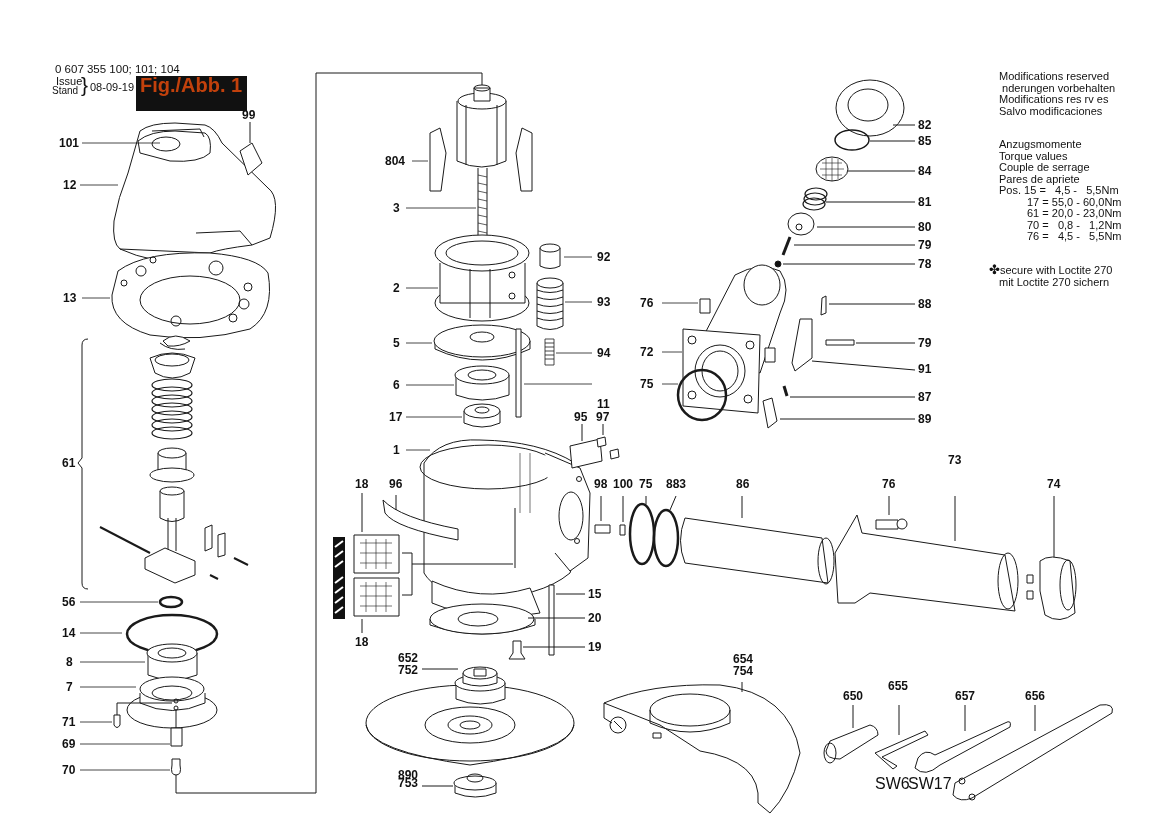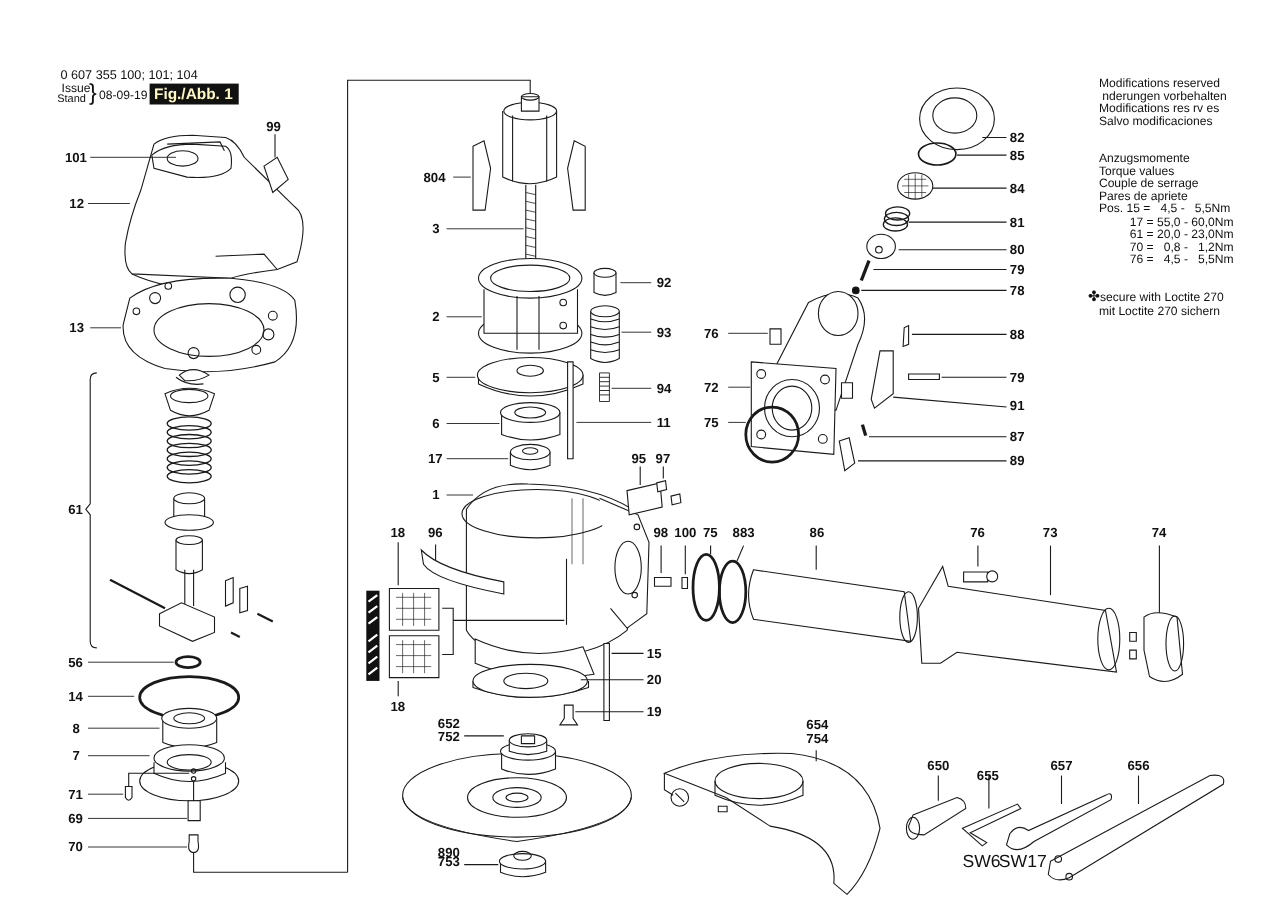--- a/index.html
+++ b/index.html
@@ -2,21 +2,21 @@
 <html><head>
 <meta charset="utf-8">
 <style>
   html, body { margin:0; padding:0; background:#ffffff; }
   body { width:1169px; height:826px; position:relative; overflow:hidden; font-family:"Liberation Sans", sans-serif; color:#111; }
   #stage { position:absolute; left:0; top:0; width:987px; height:826px;margin-top:13px; }
   svg.art { position:absolute; left:0; top:0; }
   svg.art * { vector-effect: non-scaling-stroke; }
   .lbl { position:absolute; font-weight:bold; font-size:12px; line-height:13px; white-space:nowrap; }
   .hdr { position:absolute; font-size:11px; line-height:12px; }
-  .figbox { position:absolute; left:136px; top:63px; background:#111; color:#fef9c3; font-weight:bold; font-size:14px; padding:1px 5px 1px 4px; line-height:17px; }
+  .figbox { position:absolute; left:136px; top:63px; background:#111; color:#c2410c; font-weight:bold; font-size:20px; padding:1px 5px 17px 4px; line-height:17px; }
   .notes { position:absolute; left:999px; top:58px; font-size:11px; line-height:11.5px; }
   .notes div { white-space:pre; }
   .torque { position:absolute; left:999px; top:126px; font-size:11px; line-height:11.5px; }
   .torque div { white-space:pre; }
   .loctite { position:absolute; left:989px; top:251px; font-size:11px; line-height:11.5px; }
   .loctite div { white-space:pre; }
   .sw { position:absolute; font-size:16px; }
 </style>
 </head>
 <body>
@@ -489,21 +489,21 @@
 <div class="lbl" style="left:385px;top:142px">804</div>
 <div class="lbl" style="left:393px;top:189px">3</div>
 <div class="lbl" style="left:393px;top:269px">2</div>
 <div class="lbl" style="left:393px;top:324px">5</div>
 <div class="lbl" style="left:393px;top:366px">6</div>
 <div class="lbl" style="left:389px;top:398px">17</div>
 <div class="lbl" style="left:393px;top:431px">1</div>
 <div class="lbl" style="left:597px;top:238px">92</div>
 <div class="lbl" style="left:597px;top:283px">93</div>
 <div class="lbl" style="left:597px;top:334px">94</div>
-<div class="lbl" style="left:597px;top:365px">11</div>
+<div class="lbl" style="left:597px;top:385px">11</div>
 <div class="lbl" style="left:574px;top:398px">95</div>
 <div class="lbl" style="left:596px;top:398px">97</div>
 <div class="lbl" style="left:355px;top:465px">18</div>
 <div class="lbl" style="left:389px;top:465px">96</div>
 <div class="lbl" style="left:355px;top:623px">18</div>
 <div class="lbl" style="left:588px;top:575px">15</div>
 <div class="lbl" style="left:588px;top:599px">20</div>
 <div class="lbl" style="left:588px;top:628px">19</div>
 <div class="lbl" style="left:398px;top:639px">652</div>
 <div class="lbl" style="left:398px;top:651px">752</div>
@@ -527,23 +527,23 @@
 <div class="lbl" style="left:640px;top:365px">75</div>
 <div class="lbl" style="left:918px;top:378px">87</div>
 <div class="lbl" style="left:918px;top:400px">89</div>
 
 <div class="lbl" style="left:594px;top:465px">98</div>
 <div class="lbl" style="left:613px;top:465px">100</div>
 <div class="lbl" style="left:639px;top:465px">75</div>
 <div class="lbl" style="left:666px;top:465px">883</div>
 <div class="lbl" style="left:736px;top:465px">86</div>
 <div class="lbl" style="left:882px;top:465px">76</div>
-<div class="lbl" style="left:948px;top:465px">73</div>
+<div class="lbl" style="left:948px;top:441px">73</div>
 <div class="lbl" style="left:1047px;top:465px">74</div>
 
 <div class="lbl" style="left:843px;top:677px">650</div>
-<div class="lbl" style="left:888px;top:686px">655</div>
+<div class="lbl" style="left:888px;top:667px">655</div>
 <div class="lbl" style="left:955px;top:677px">657</div>
 <div class="lbl" style="left:1025px;top:677px">656</div>
 <div class="sw" style="left:875px;top:762px">SW6</div>
 <div class="sw" style="left:908px;top:762px">SW17</div>
 
 </div>
 
 </body></html>

